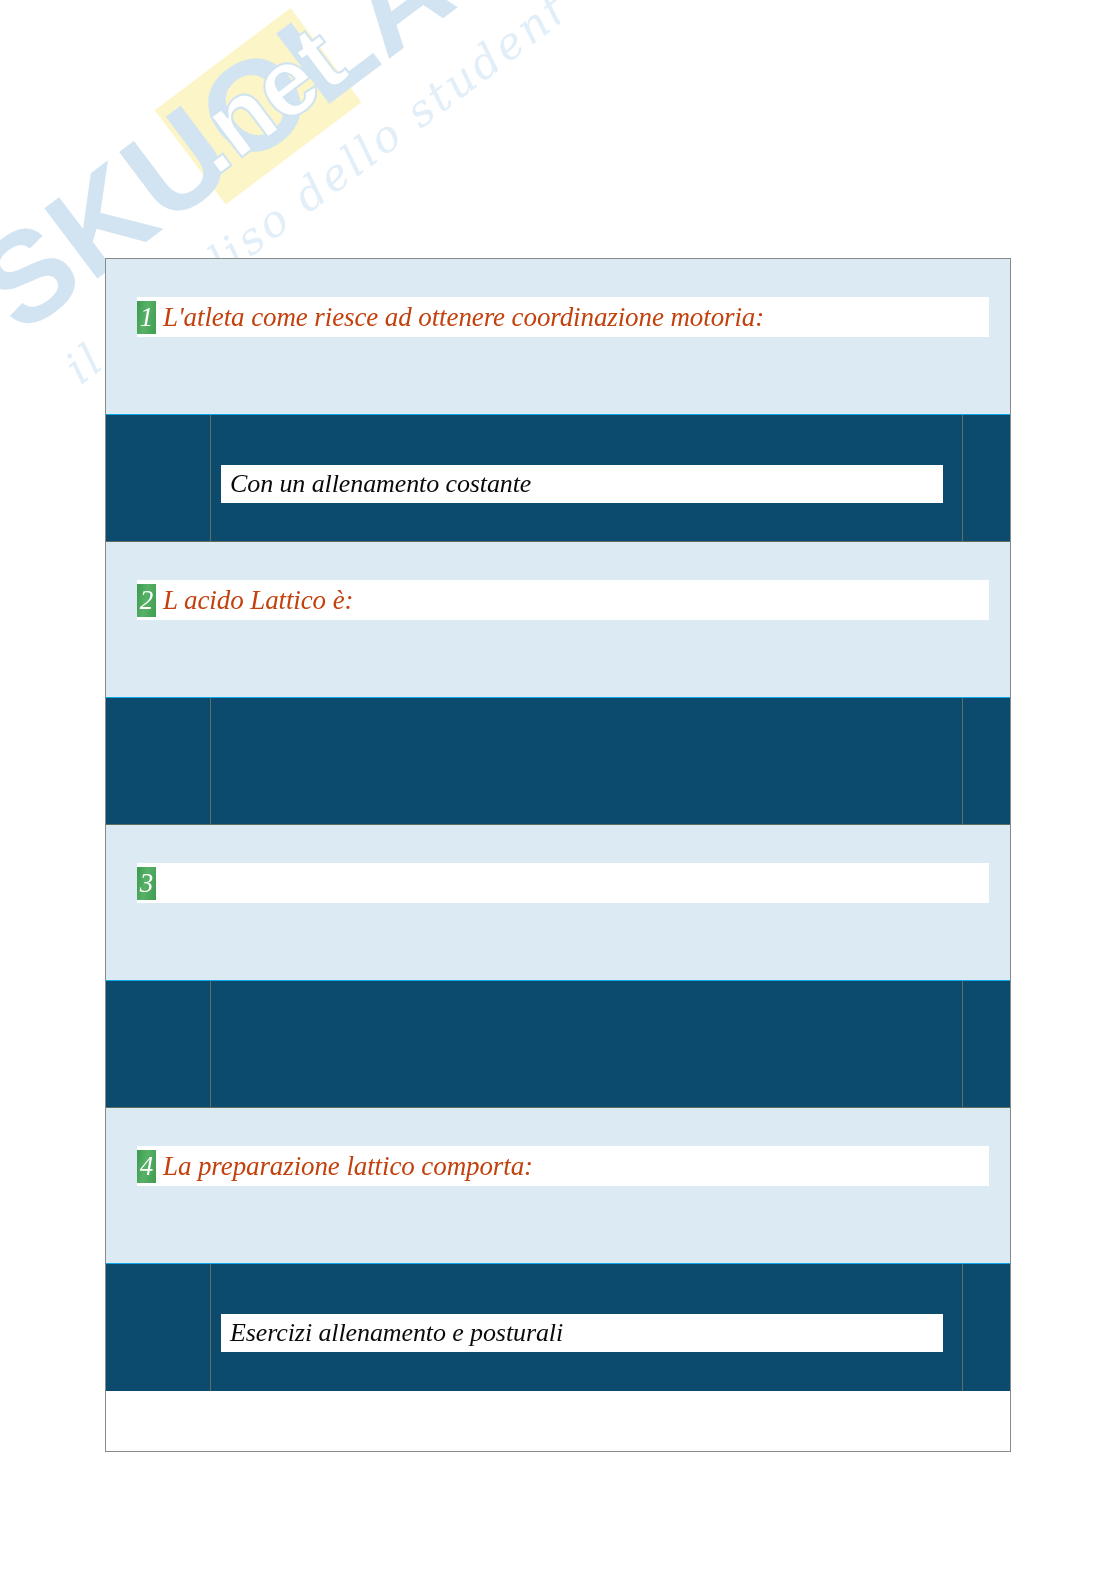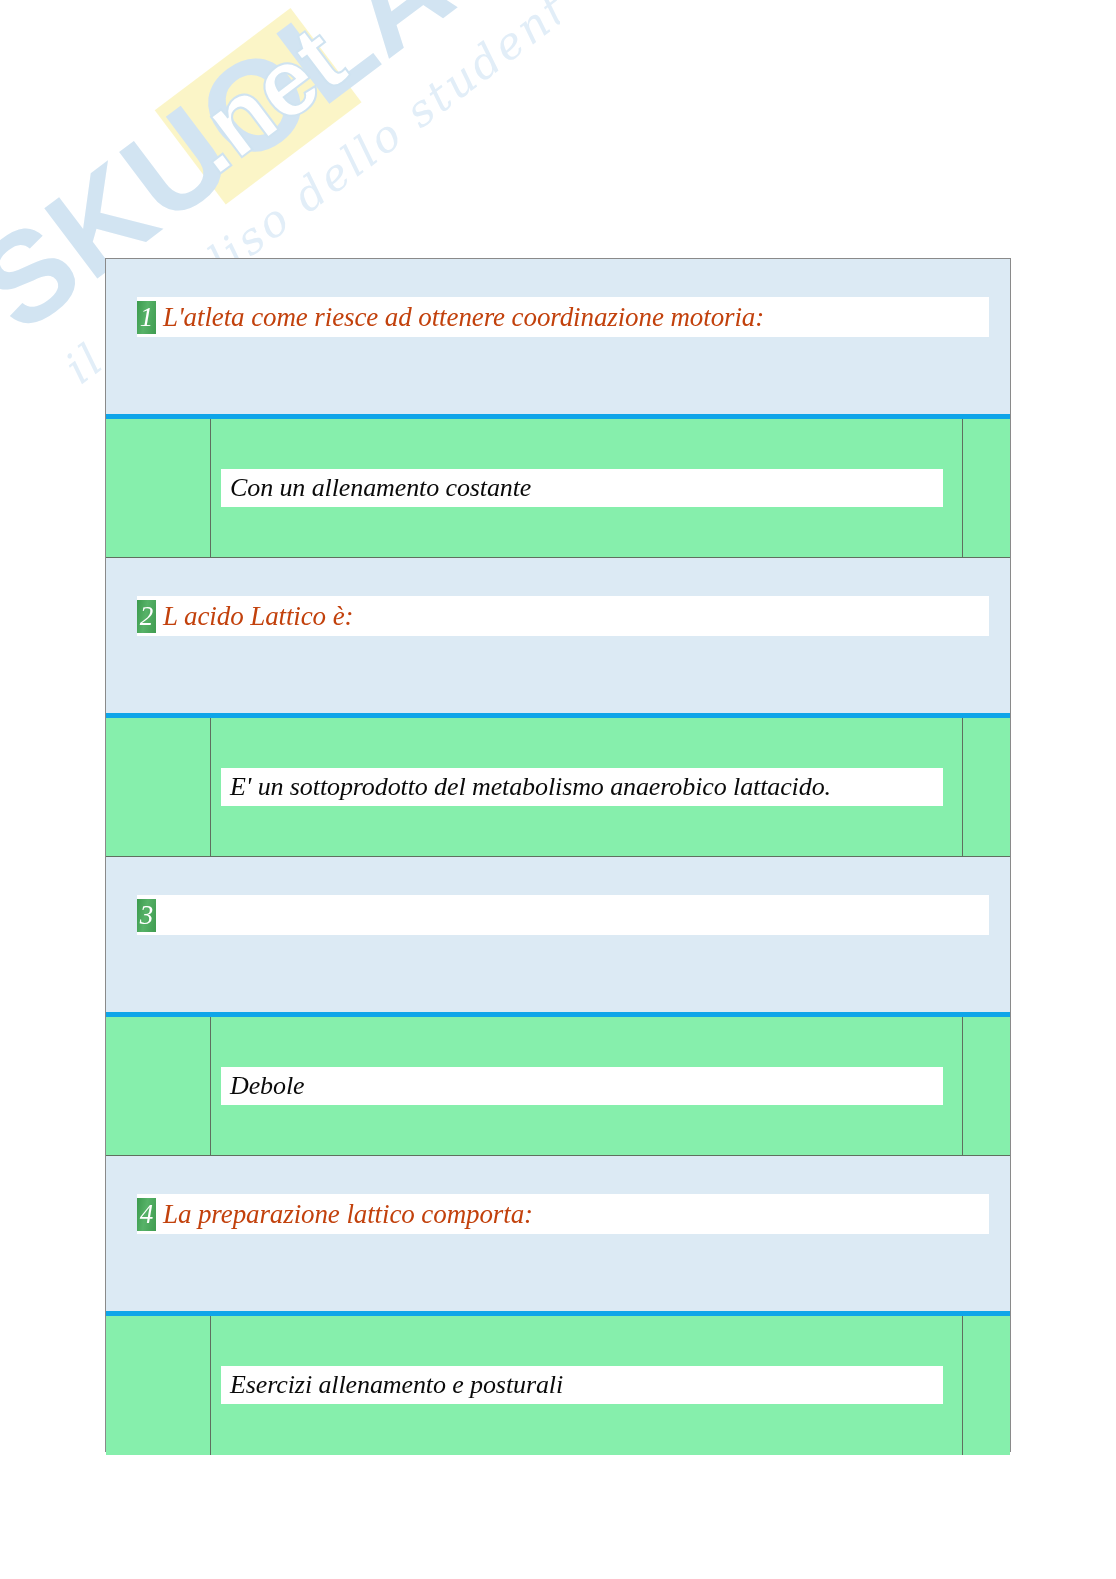--- a/index.html
+++ b/index.html
@@ -40,23 +40,23 @@
   }
 
   .q-row {
     position: relative;
     height: 155px;
     background: #dceaf4;
     box-sizing: border-box;
   }
   .a-row {
     position: relative;
-    height: 144px;
-    background: #86efac;
-    border-top: 5px solid #0ea5e9;
+    height: 128px;
+    background: #0c4a6e;
+    border-top: 1px solid #0ea5e9;
     border-bottom: 1px solid #5f6f5f;
     box-sizing: border-box;
   }
   .a-row:last-child { border-bottom: none; }
 
   
   .a-divider-left,
   .a-divider-right {
     position: absolute;
     top: 0;
@@ -158,36 +158,30 @@
 
   <div class="q-row">
     <div class="q-bar">
       <span class="num-badge">2</span>
       <span class="q-text">L acido Lattico è:</span>
     </div>
   </div>
   <div class="a-row">
     <div class="a-divider-left"></div>
     <div class="a-divider-right"></div>
-    <div class="a-bar">
-      <span class="a-text">E' un sottoprodotto del metabolismo anaerobico lattacido.</span>
-    </div>
   </div>
 
   <div class="q-row">
     <div class="q-bar">
       <span class="num-badge">3</span>
     </div>
   </div>
   <div class="a-row">
     <div class="a-divider-left"></div>
     <div class="a-divider-right"></div>
-    <div class="a-bar">
-      <span class="a-text">Debole</span>
-    </div>
   </div>
 
   <div class="q-row">
     <div class="q-bar">
       <span class="num-badge">4</span>
       <span class="q-text">La preparazione lattico comporta:</span>
     </div>
   </div>
   <div class="a-row">
     <div class="a-divider-left"></div>

